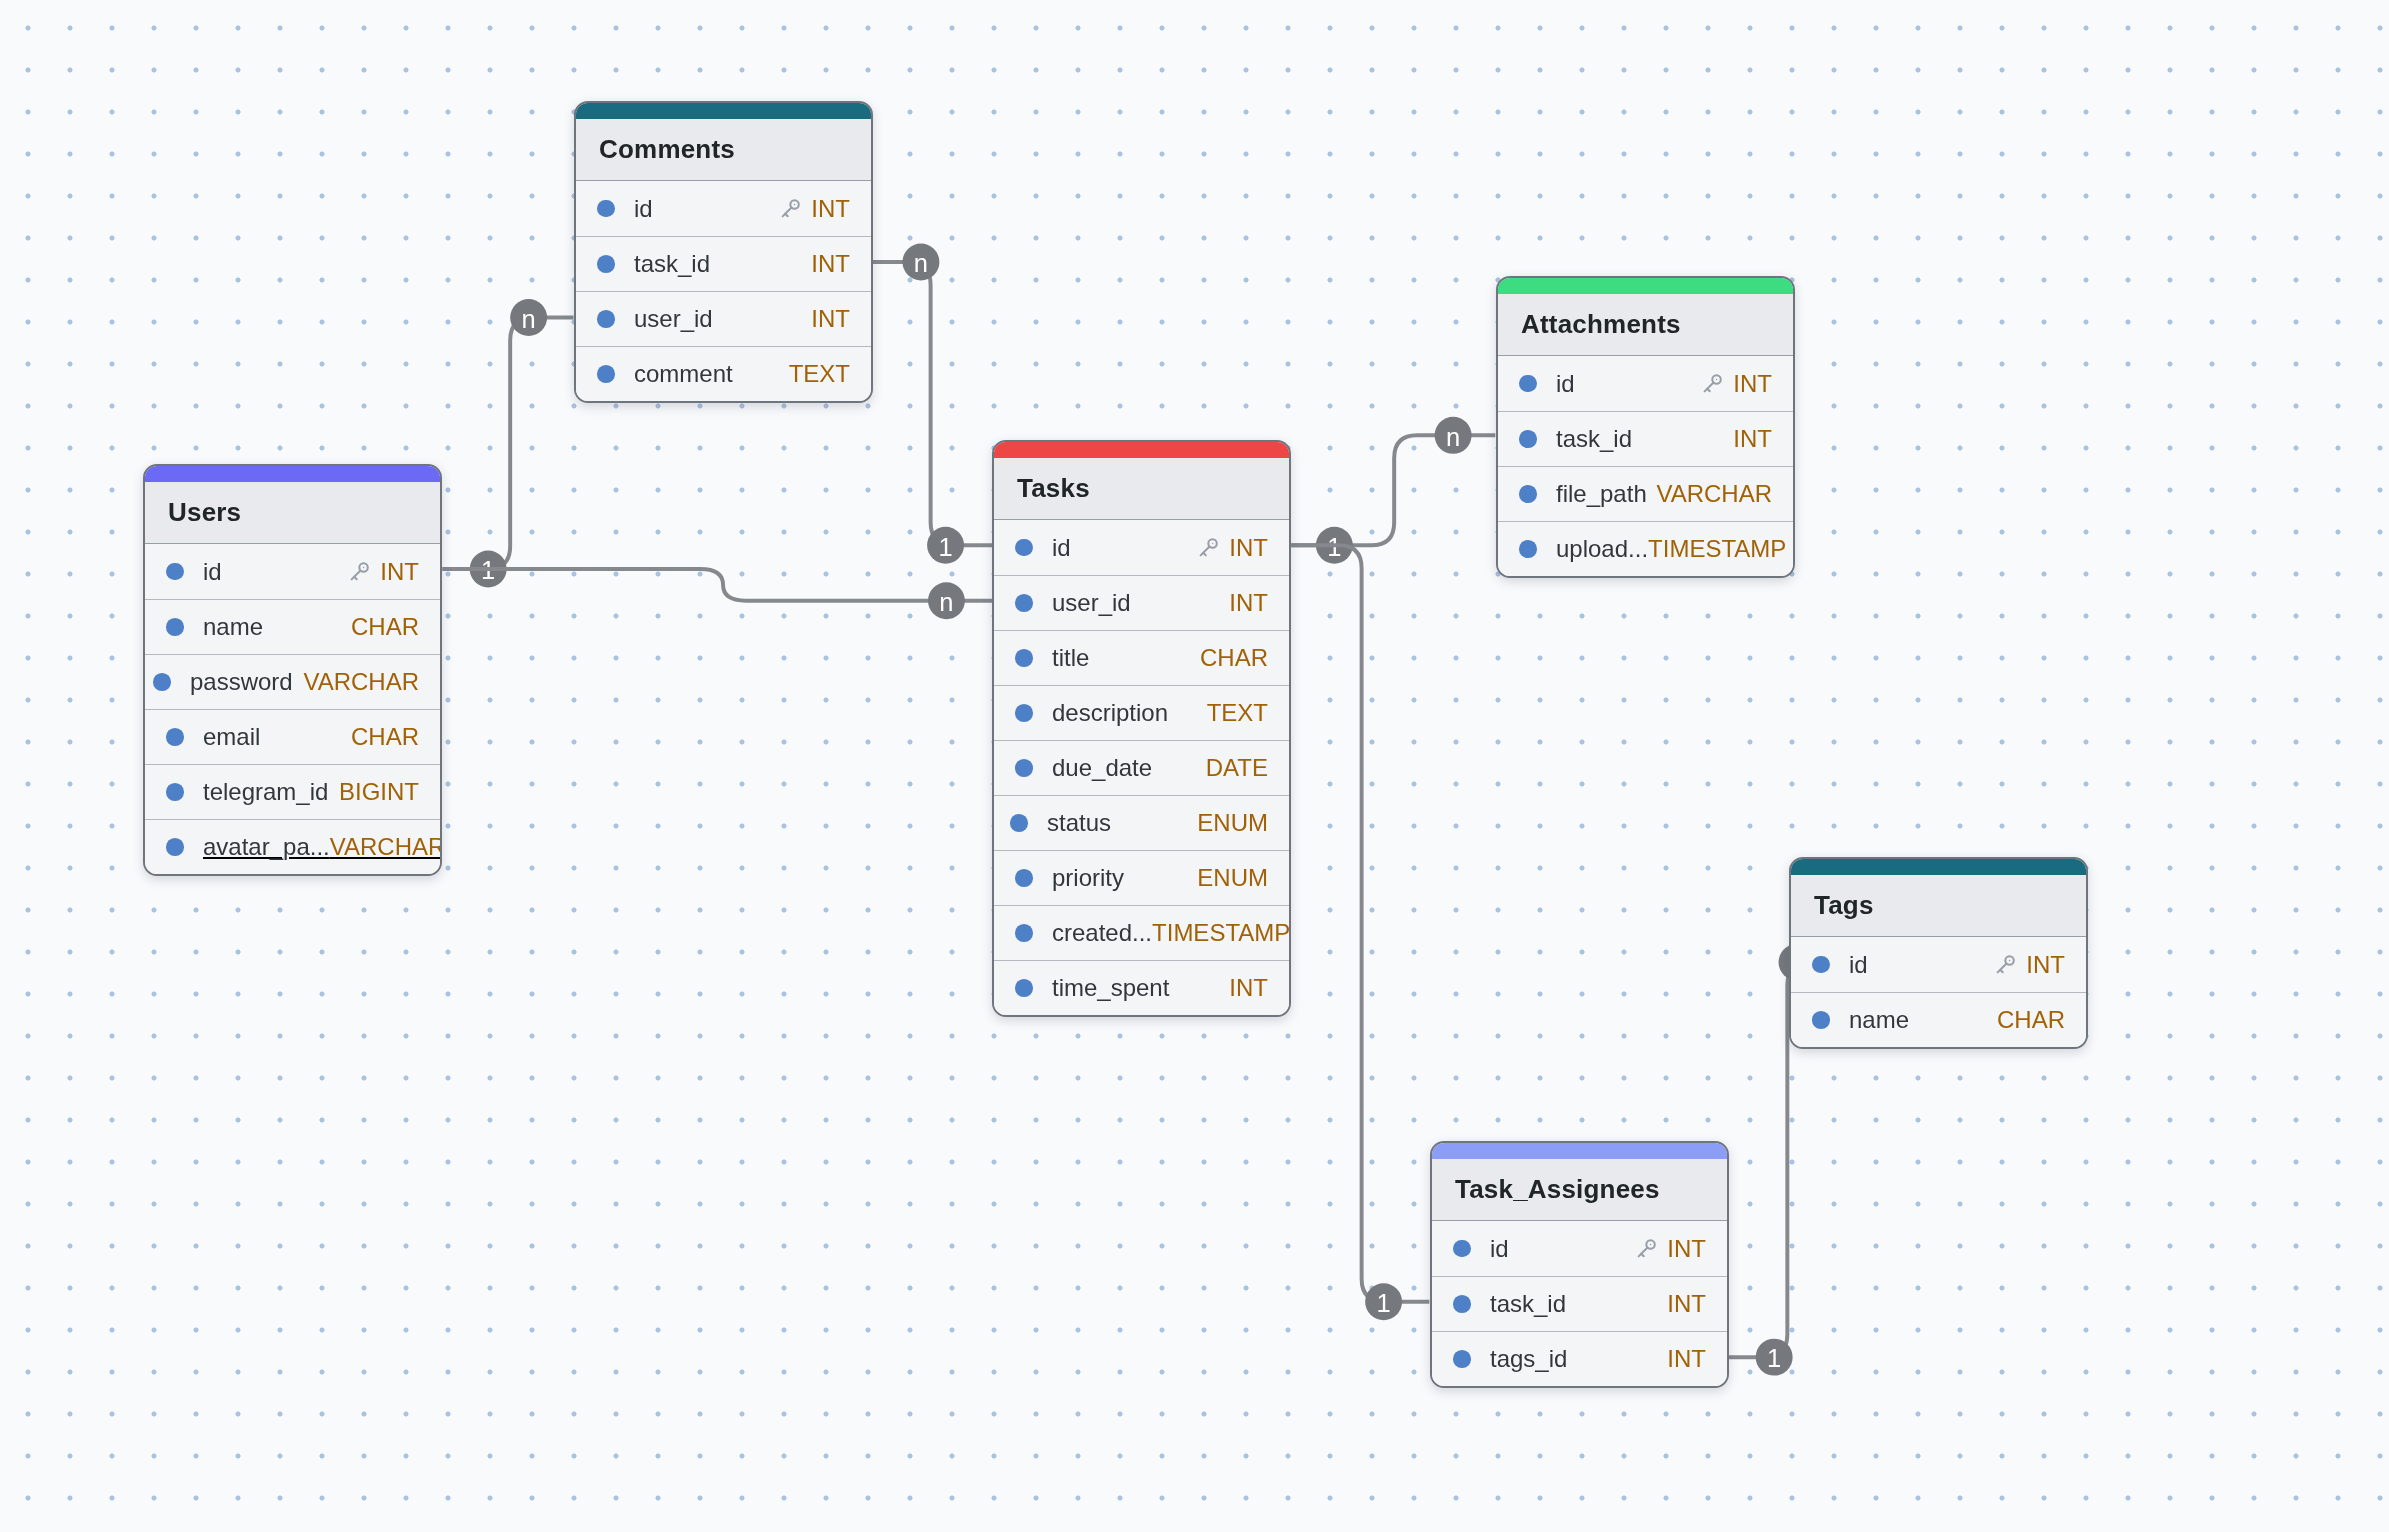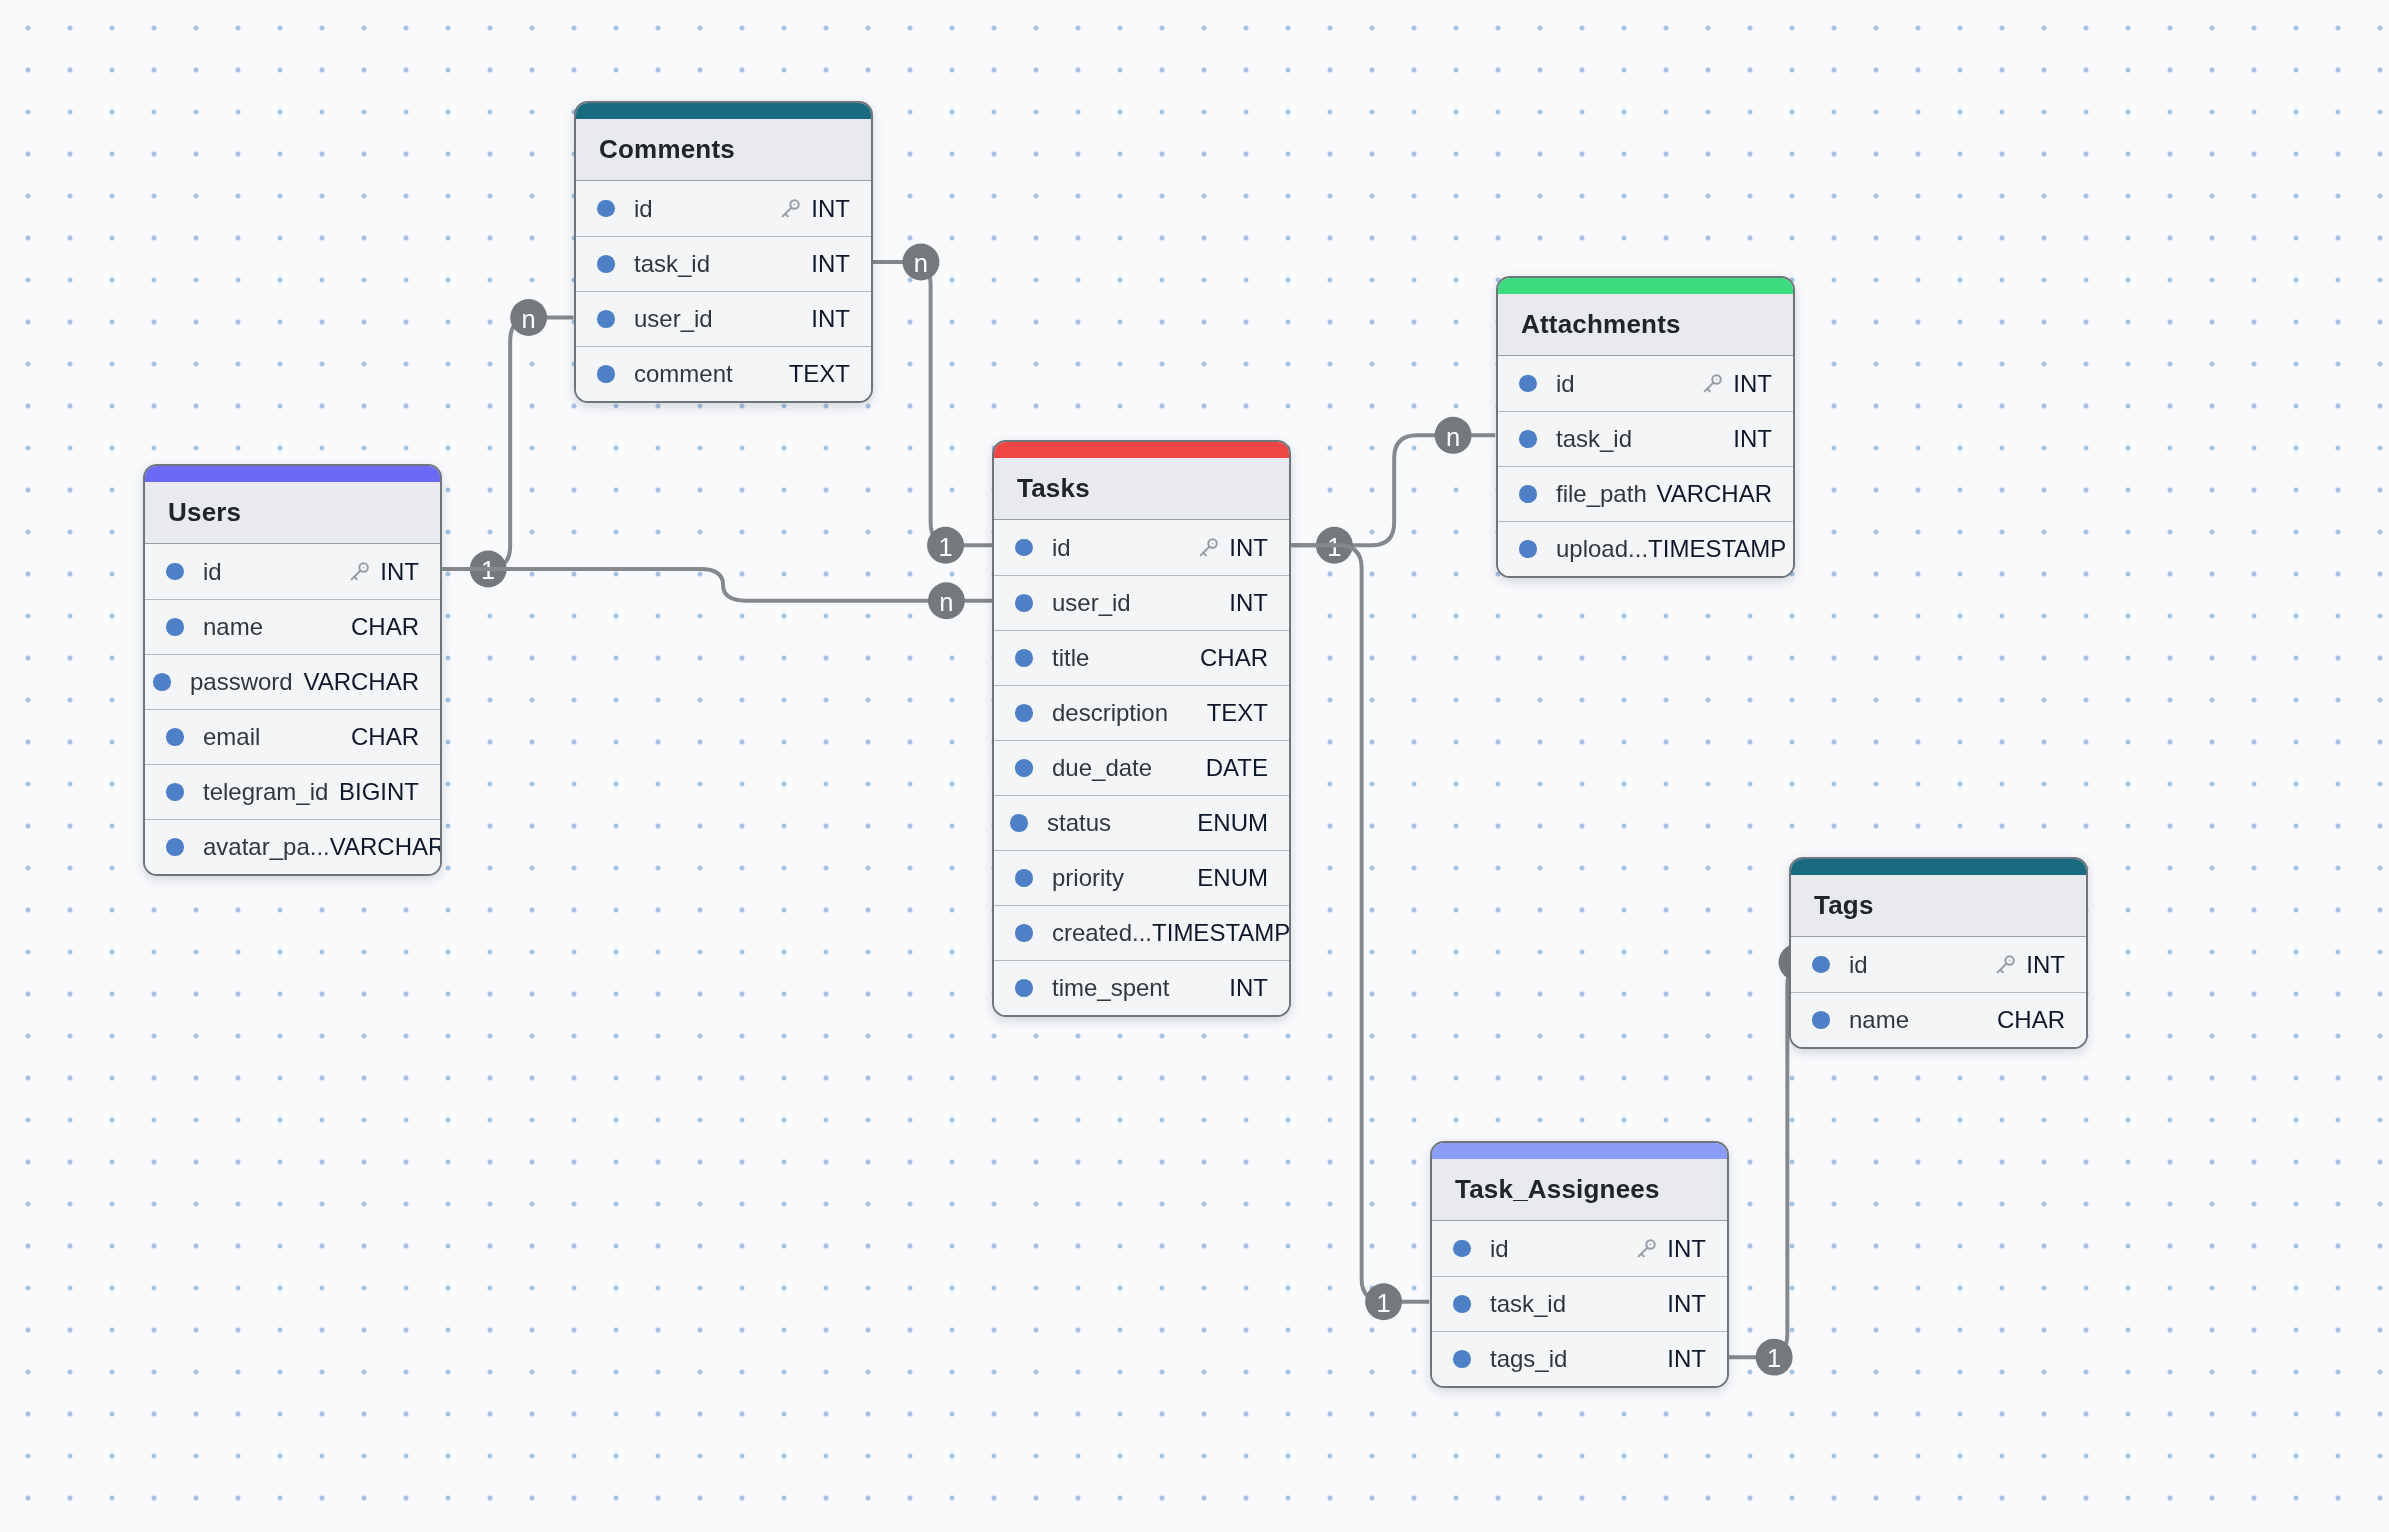--- a/index.html
+++ b/index.html
@@ -27,21 +27,21 @@
     font-size:26px;font-weight:700;color:#202528;letter-spacing:0.2px;
   }
   .rows{}
   .row{
     box-sizing:border-box;height:55px;display:flex;align-items:center;
     padding:0 21px;background:#f4f5f7;
   }
   .row + .row{border-top:1.8px solid #b4b9c0;}
   .dot{width:17.6px;height:17.6px;border-radius:50%;background:#4d80c6;margin-right:19.4px;flex:none;}
   .fname{font-size:24px;color:#32373c;white-space:nowrap;}
-  .ftype{margin-left:auto;display:flex;align-items:center;gap:8.8px;font-size:24px;color:#0f172a;white-space:nowrap;}
+  .ftype{margin-left:auto;display:flex;align-items:center;gap:8.8px;font-size:24px;color:#a16207;white-space:nowrap;}
   .key{flex:none;}
 </style>
 </head>
 <body>
 
 <div id="canvas">
   <svg id="wires" width="2389" height="1533" viewBox="0 0 2716 1742">
       <g>
         <path d="M 503 646.5 L 554 646.5 Q 580 646.5 580 620.5 L 580 386.5 Q 580 360.5 606 360.5 L 652 360.5" fill="none" stroke="#85898e" stroke-width="4.5"></path>
         <circle cx="555" cy="646.5" r="21" fill="#75797e"></circle>
@@ -166,21 +166,21 @@
     </span>
   </div>
         <div class="row" style="height: 55px;">
     <span class="dot"></span>
     <span class="fname">telegram_id</span>
     <span class="ftype">
 
       <span class="tname">BIGINT</span>
     </span>
   </div>
-        <div class="row" style="height: 55px;">
+        <div class="row" style="height: 55px; text-decoration: underline;">
     <span class="dot"></span>
     <span class="fname">avatar_pa...</span>
     <span class="ftype">
 
       <span class="tname">VARCHAR</span>
     </span>
   </div>
       </div>
   </div>
     <div class="table-card" style="left: 992px; top: 440px; width: 299px;">

